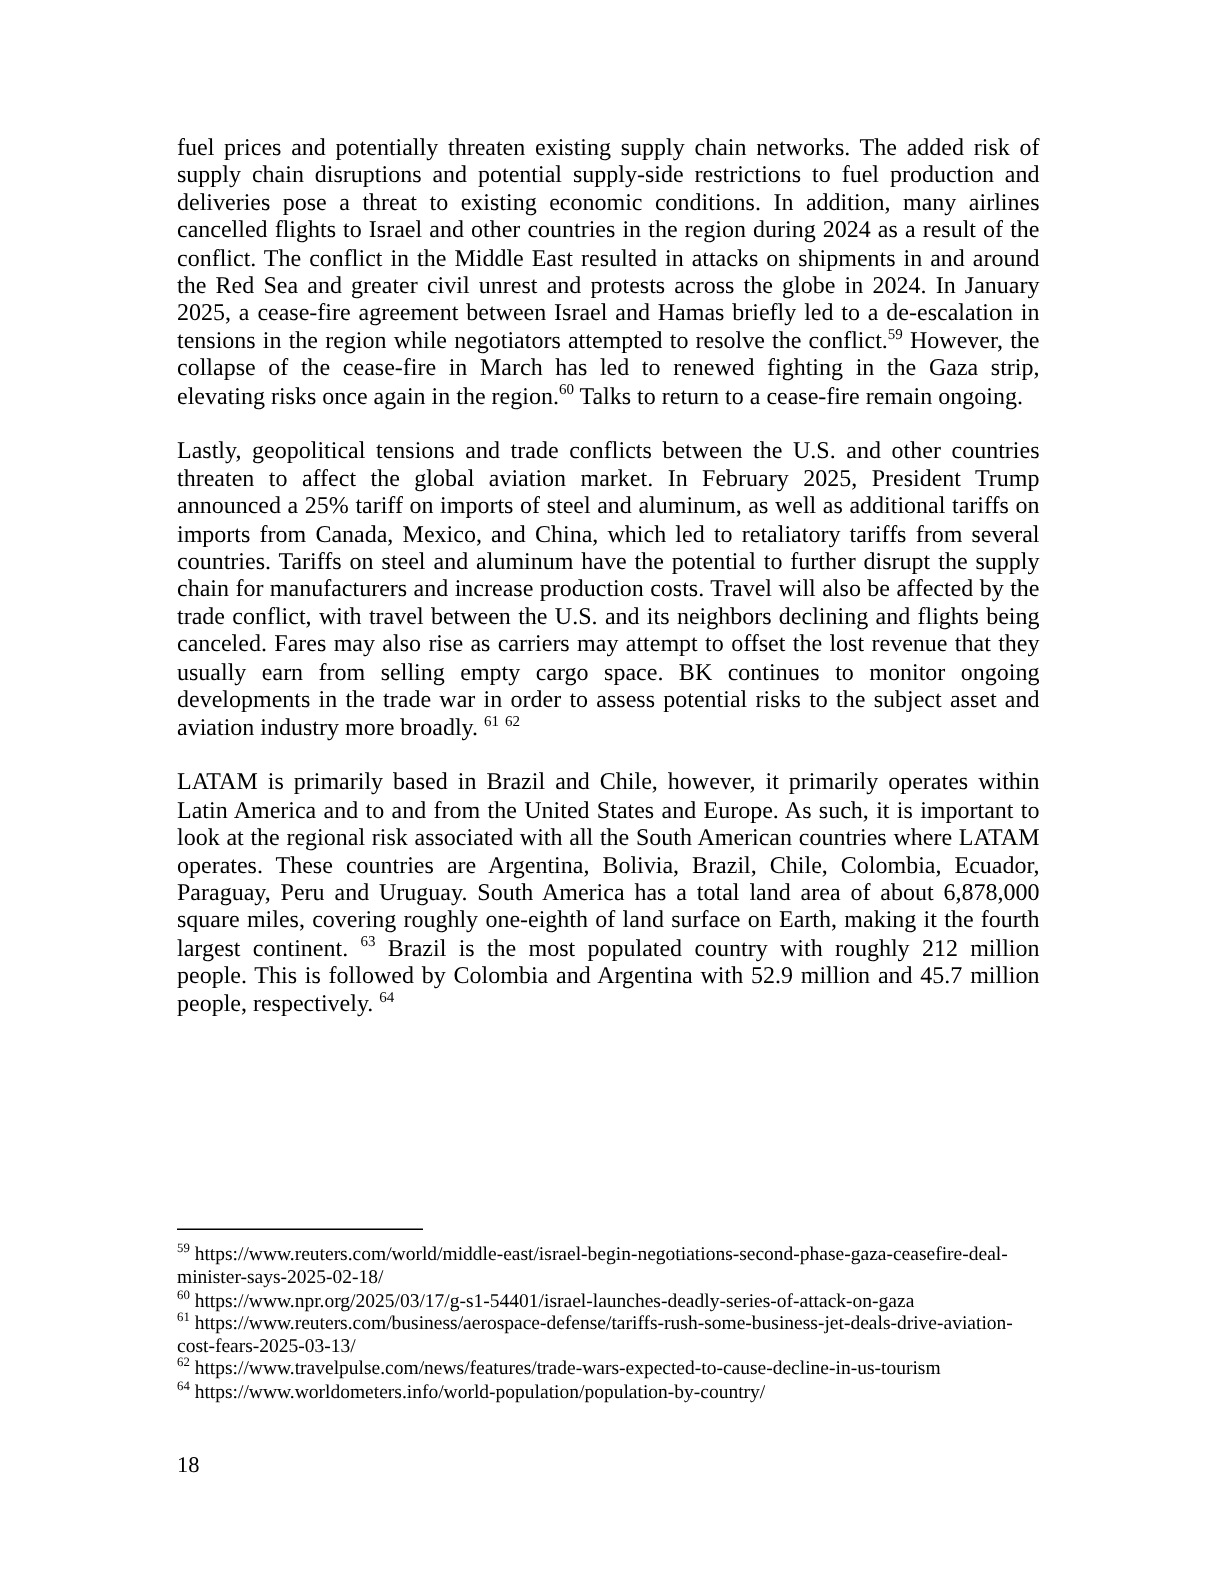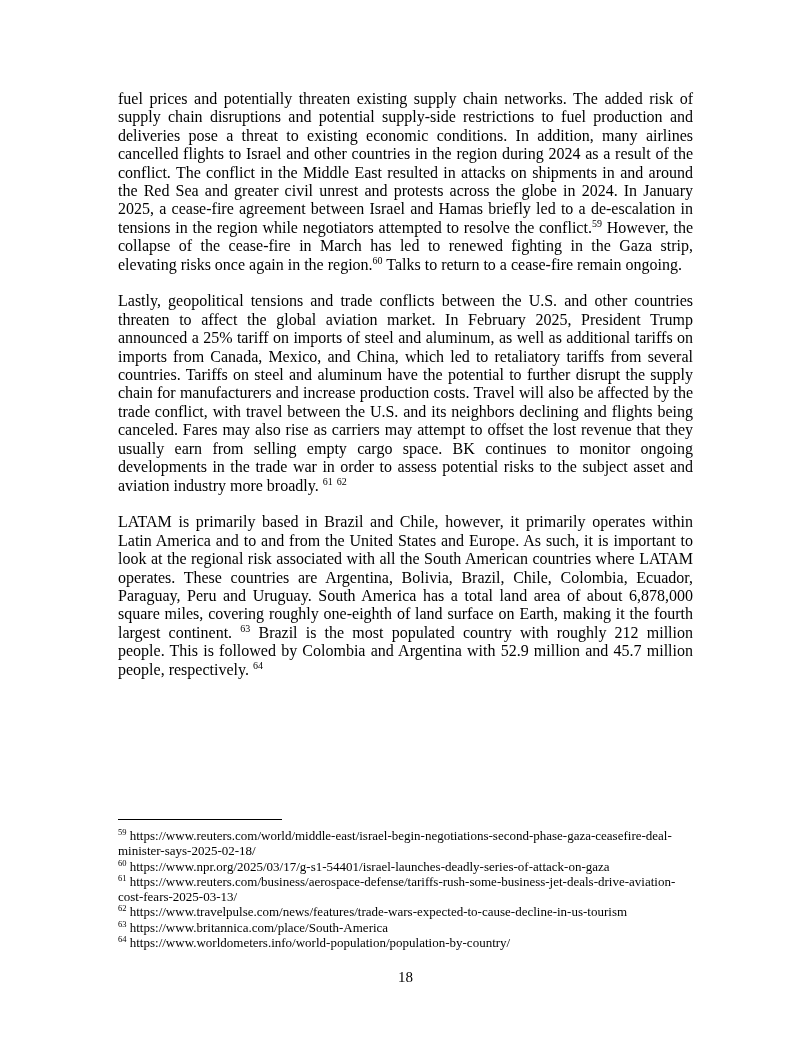--- a/index.html
+++ b/index.html
@@ -62,21 +62,21 @@
   .footnote sup {
     font-size: 8.5px;
     vertical-align: super;
     line-height: 0;
   }
   .page-num {
     position: absolute;
     top: 969px;
     left: 118px;
     width: 575px;
-    text-align: center;
+    text-align: left;
     font-size: 15px;
     line-height: 17px;
   }
 </style>
 </head>
 <body>
 
 <div class="content">
 
   <p class="body-para"><span>fuel prices and potentially threaten existing supply chain networks. The added risk of supply chain disruptions and potential supply-side restrictions to fuel production and deliveries pose a threat to existing economic conditions. In addition, many airlines cancelled flights to Israel and other countries in the region during 2024 as a result of the conflict. The conflict in the Middle East resulted in attacks on shipments in and around the Red Sea and greater civil unrest and protests across the globe in 2024. In January 2025, a cease-fire agreement between Israel and Hamas briefly led to a de-escalation in tensions in the region while negotiators attempted to resolve the conflict.</span><sup class="fn-ref">59</sup><span> However, the collapse of the cease-fire in March has led to renewed fighting in the Gaza strip, elevating risks once again in the region.</span><sup class="fn-ref">60</sup><span> Talks to return to a cease-fire remain ongoing.</span></p>
@@ -92,18 +92,17 @@
   <div class="fn-sep"></div>
 
   <div class="footnote"><sup>59</sup> <span>https://www.reuters.com/world/middle-east/israel-begin-negotiations-second-phase-gaza-ceasefire-deal-minister-says-2025-02-18/</span></div>
 
   <div class="footnote"><sup>60</sup> <span>https://www.npr.org/2025/03/17/g-s1-54401/israel-launches-deadly-series-of-attack-on-gaza</span></div>
 
   <div class="footnote"><sup>61</sup> <span>https://www.reuters.com/business/aerospace-defense/tariffs-rush-some-business-jet-deals-drive-aviation-cost-fears-2025-03-13/</span></div>
 
   <div class="footnote"><sup>62</sup> <span>https://www.travelpulse.com/news/features/trade-wars-expected-to-cause-decline-in-us-tourism</span></div>
 
-  <div class="footnote"><sup>63</sup> <span>https://www.britannica.com/place/South-America</span></div>
 
   <div class="footnote"><sup>64</sup> <span>https://www.worldometers.info/world-population/population-by-country/</span></div>
 </div>
 
 <div class="page-num">18</div>
 
 </body></html>

